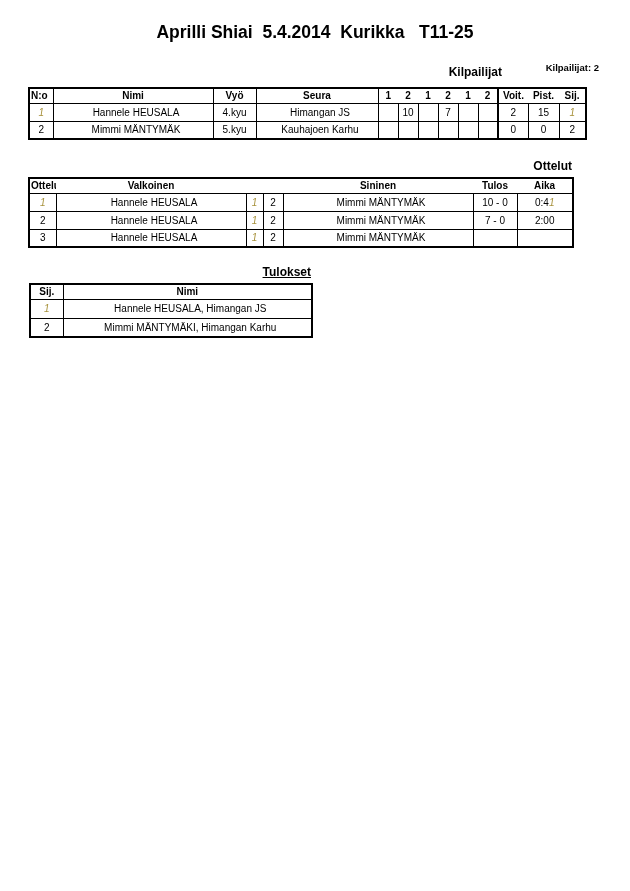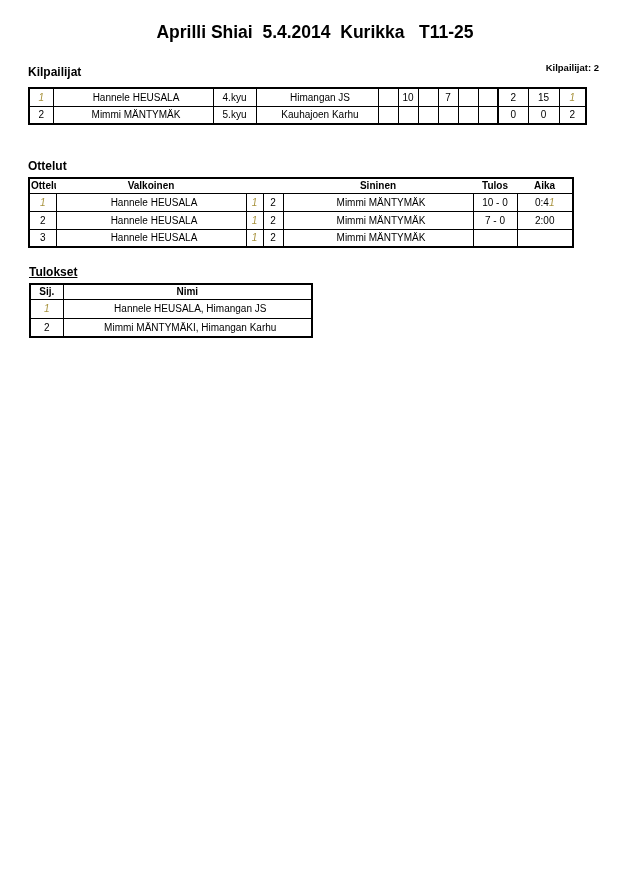--- a/index.html
+++ b/index.html
@@ -12,21 +12,21 @@
   .abs { position:absolute; }
 
   .doc-title {
     top:22px; left:0; width:630px; text-align:center;
     font-size:17.5px; font-weight:bold; white-space:pre;
   }
   .count-label {
     top:62px; right:31px; font-size:9.5px; font-weight:bold;
   }
   .section-title {
-    text-align:left; font-size:12px; font-weight:bold;
+    text-align:right; font-size:12px; font-weight:bold;
   }
   #h-kilpailijat { top:65px; left:28px; width:474px; }
   #h-ottelut    { top:159px; left:28px; width:544px; }
   #h-tulokset   { top:265px; left:29px; width:282px;text-decoration:underline; }
 
   table {
     border-collapse:collapse; table-layout:fixed;
     border:2px solid #000;
     font-size:10px;
   }
@@ -68,20 +68,35 @@
       <col style="width:20px">
       <col style="width:20px">
       <col style="width:20px">
       <col style="width:20px">
       <col style="width:20px">
     <col style="width:30px">
       <col style="width:31px">
       <col style="width:27px">
   </colgroup>
   <tbody>
+      <tr>
+    <th class="hl">N:o</th>
+    <th class="c">Nimi</th>
+    <th class="c">Vyö</th>
+    <th class="c">Seura</th>
+    <th class="c nv">1</th>
+    <th class="c nv">2</th>
+    <th class="c nv">1</th>
+    <th class="c nv">2</th>
+    <th class="c nv">1</th>
+    <th class="c nv">2</th>
+    <th class="c nv thickL">Voit.</th>
+    <th class="c nv">Pist.</th>
+    <th class="c nv">Sij.</th>
+  </tr>
   <tr>
     <td class="c one">1</td>
     <td class="l">Hannele HEUSALA</td>
     <td class="c">4.kyu</td>
     <td class="l">Himangan JS</td>
     <td class="c"></td>
     <td class="c">10</td>
     <td class="c"></td>
     <td class="c">7</td>
     <td class="c"></td>

